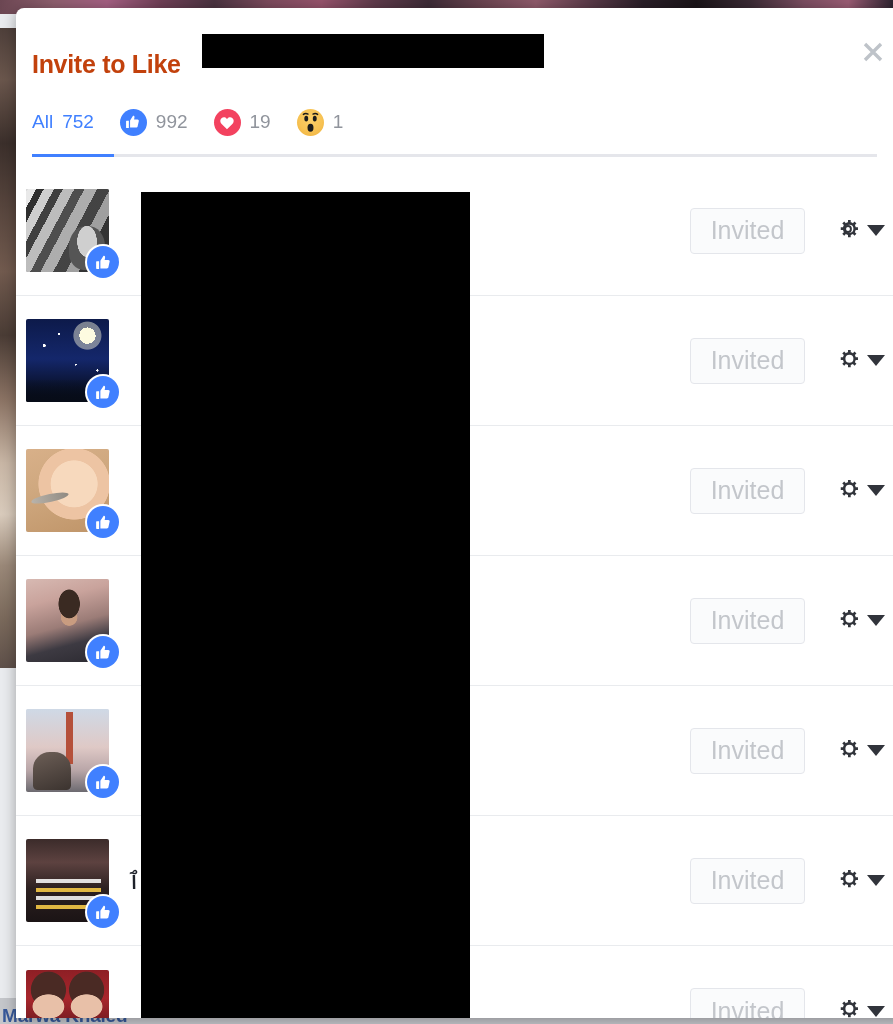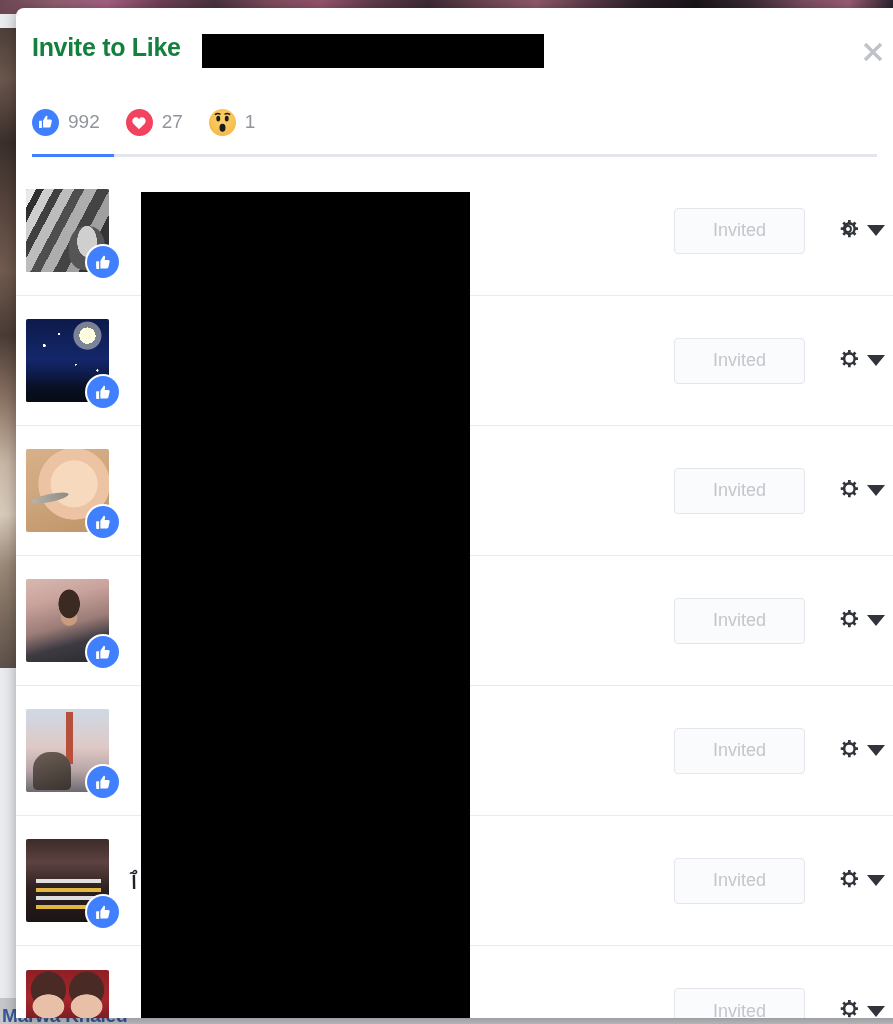--- a/index.html
+++ b/index.html
@@ -83,24 +83,24 @@
     overflow: hidden;
   }
 
   .modal-header {
     position: relative;
     height: 86px;
   }
   .modal-title {
     position: absolute;
     left: 16px;
-    top: 25px;
+    top: 42px;
     font-size: 25px;
     font-weight: bold;
-    color: #15803d;
+    color: #c2410c;
     letter-spacing: -0.3px;
     white-space: nowrap;
   }
   .redaction {
     background: #000000;
     display: inline-block;
     vertical-align: middle;
   }
   .title-redaction {
     position: absolute;
@@ -313,28 +313,28 @@
     flex: 1 1 auto;
     margin-left: 18px;
     color: #1d2129;
     font-size: 21px;
     white-space: nowrap;
     overflow: hidden;
   }
 
   .invite-button {
     flex: 0 0 auto;
-    width: 131px;
+    width: 115px;
     height: 46px;
     margin-right: 30px;
     border: 1px solid #e4e6eb;
     border-radius: 4px;
     background: #fafbfc;
     color: #c3c6cb;
-    font-size: 18px;
+    font-size: 25px;
     font-family: "Liberation Sans", sans-serif;
     display: flex;
     align-items: center;
     justify-content: center;
     cursor: default;
   }
 
   .row-menu {
     flex: 0 0 auto;
     width: 62px;
@@ -383,37 +383,41 @@
       <div class="close-button">
         <svg width="26" height="26" viewBox="0 0 26 26" aria-hidden="true">
           <path d="M5 5 L21 21 M21 5 L5 21" stroke="#bec3c9" stroke-width="3.4" stroke-linecap="butt" fill="none"></path>
         </svg>
       </div>
     </div>
 
     <div class="tabs-row">
       <div class="tabs-strip">
 
+        <div class="tab tab-all">
+          <span class="tab-label">All</span>
+          <span class="tab-count" style="color:#4080ff">752</span>
+        </div>
 
         <div class="tab">
           <span class="react-badge react-like">
             <svg width="16" height="16" viewBox="0 0 24 24" aria-hidden="true">
               <path fill="#ffffff" d="M2.5 10.2h3.3V21H2.5a.9.9 0 0 1-.9-.9v-9a.9.9 0 0 1 .9-.9zm5.1-.6 4.2-6.6c.5-.8 1.8-.6 2.2.2.3.6.3 1.3.2 2l-.6 3.1h5.2c1.3 0 2.2 1.2 1.9 2.4l-1.8 7.9c-.2 1-1.1 1.7-2.1 1.7H7.6V9.6z"></path>
             </svg>
           </span>
           <span class="tab-count">992</span>
         </div>
 
         <div class="tab">
           <span class="react-badge react-love">
             <svg width="16" height="15" viewBox="0 0 24 22" aria-hidden="true">
               <path fill="#ffffff" d="M12 21.3 3.6 13C1.2 10.6 1.4 6.5 4.1 4.4c2.3-1.8 5.6-1.3 7.4.9l.5.6.5-.6c1.8-2.2 5.1-2.7 7.4-.9 2.7 2.1 2.9 6.2.5 8.6L12 21.3z"></path>
             </svg>
           </span>
-          <span class="tab-count">27</span>
+          <span class="tab-count">19</span>
         </div>
 
         <div class="tab">
           <span class="react-badge react-wow">
             <svg width="27" height="27" viewBox="0 0 28 28" aria-hidden="true">
               <ellipse cx="9.6" cy="10" rx="2.0" ry="2.9" fill="#1b1b1b"></ellipse>
               <ellipse cx="18.4" cy="10" rx="2.0" ry="2.9" fill="#1b1b1b"></ellipse>
               <path d="M6.6 5.6c1.3-1.1 3.4-1.2 4.8-.3" stroke="#1b1b1b" stroke-width="1.5" fill="none" stroke-linecap="round"></path>
               <path d="M21.4 5.6c-1.3-1.1-3.4-1.2-4.8-.3" stroke="#1b1b1b" stroke-width="1.5" fill="none" stroke-linecap="round"></path>
               <ellipse cx="14" cy="19.5" rx="3.1" ry="4.2" fill="#1b1b1b"></ellipse>

